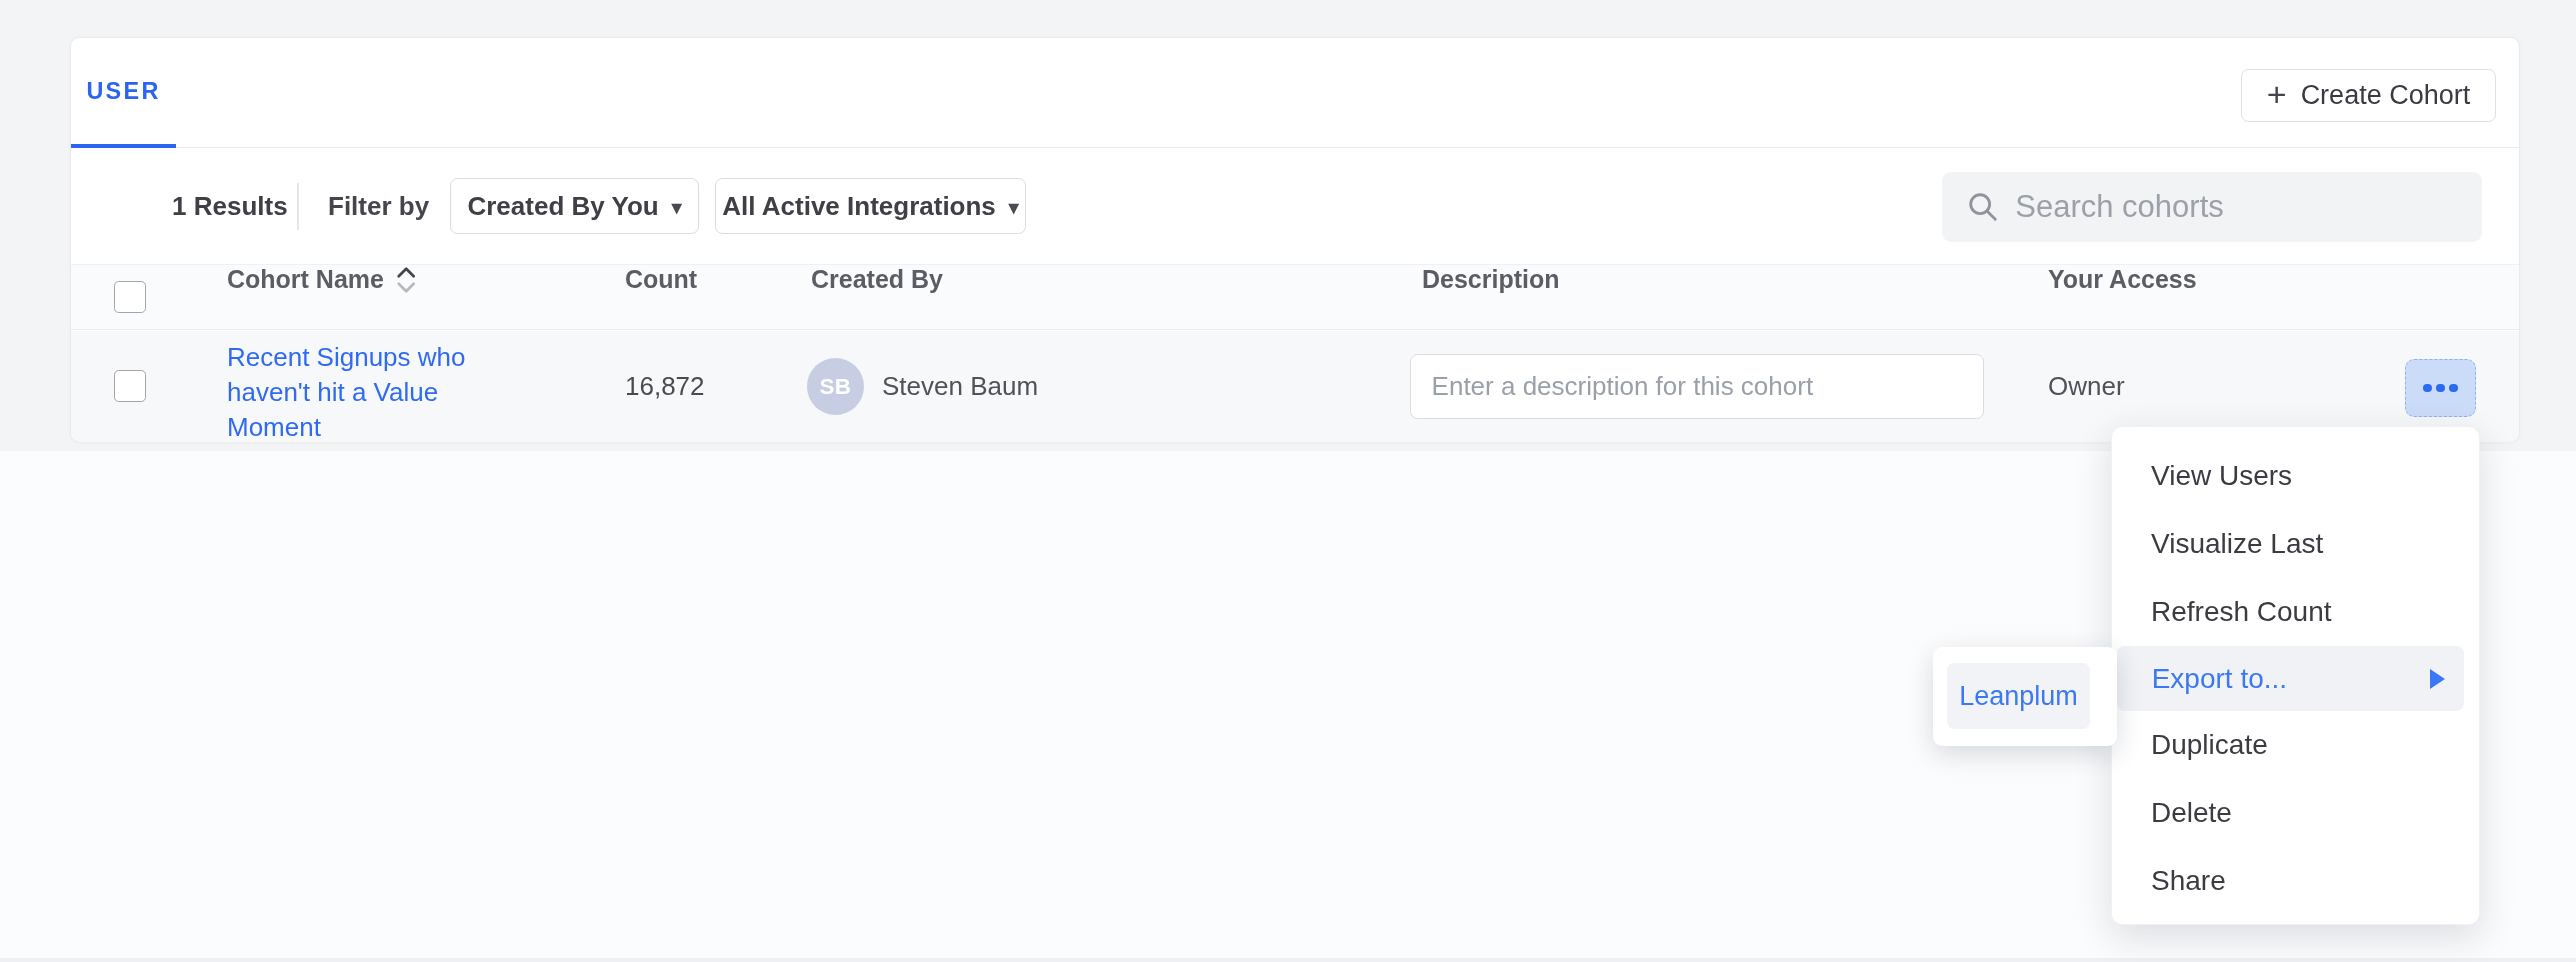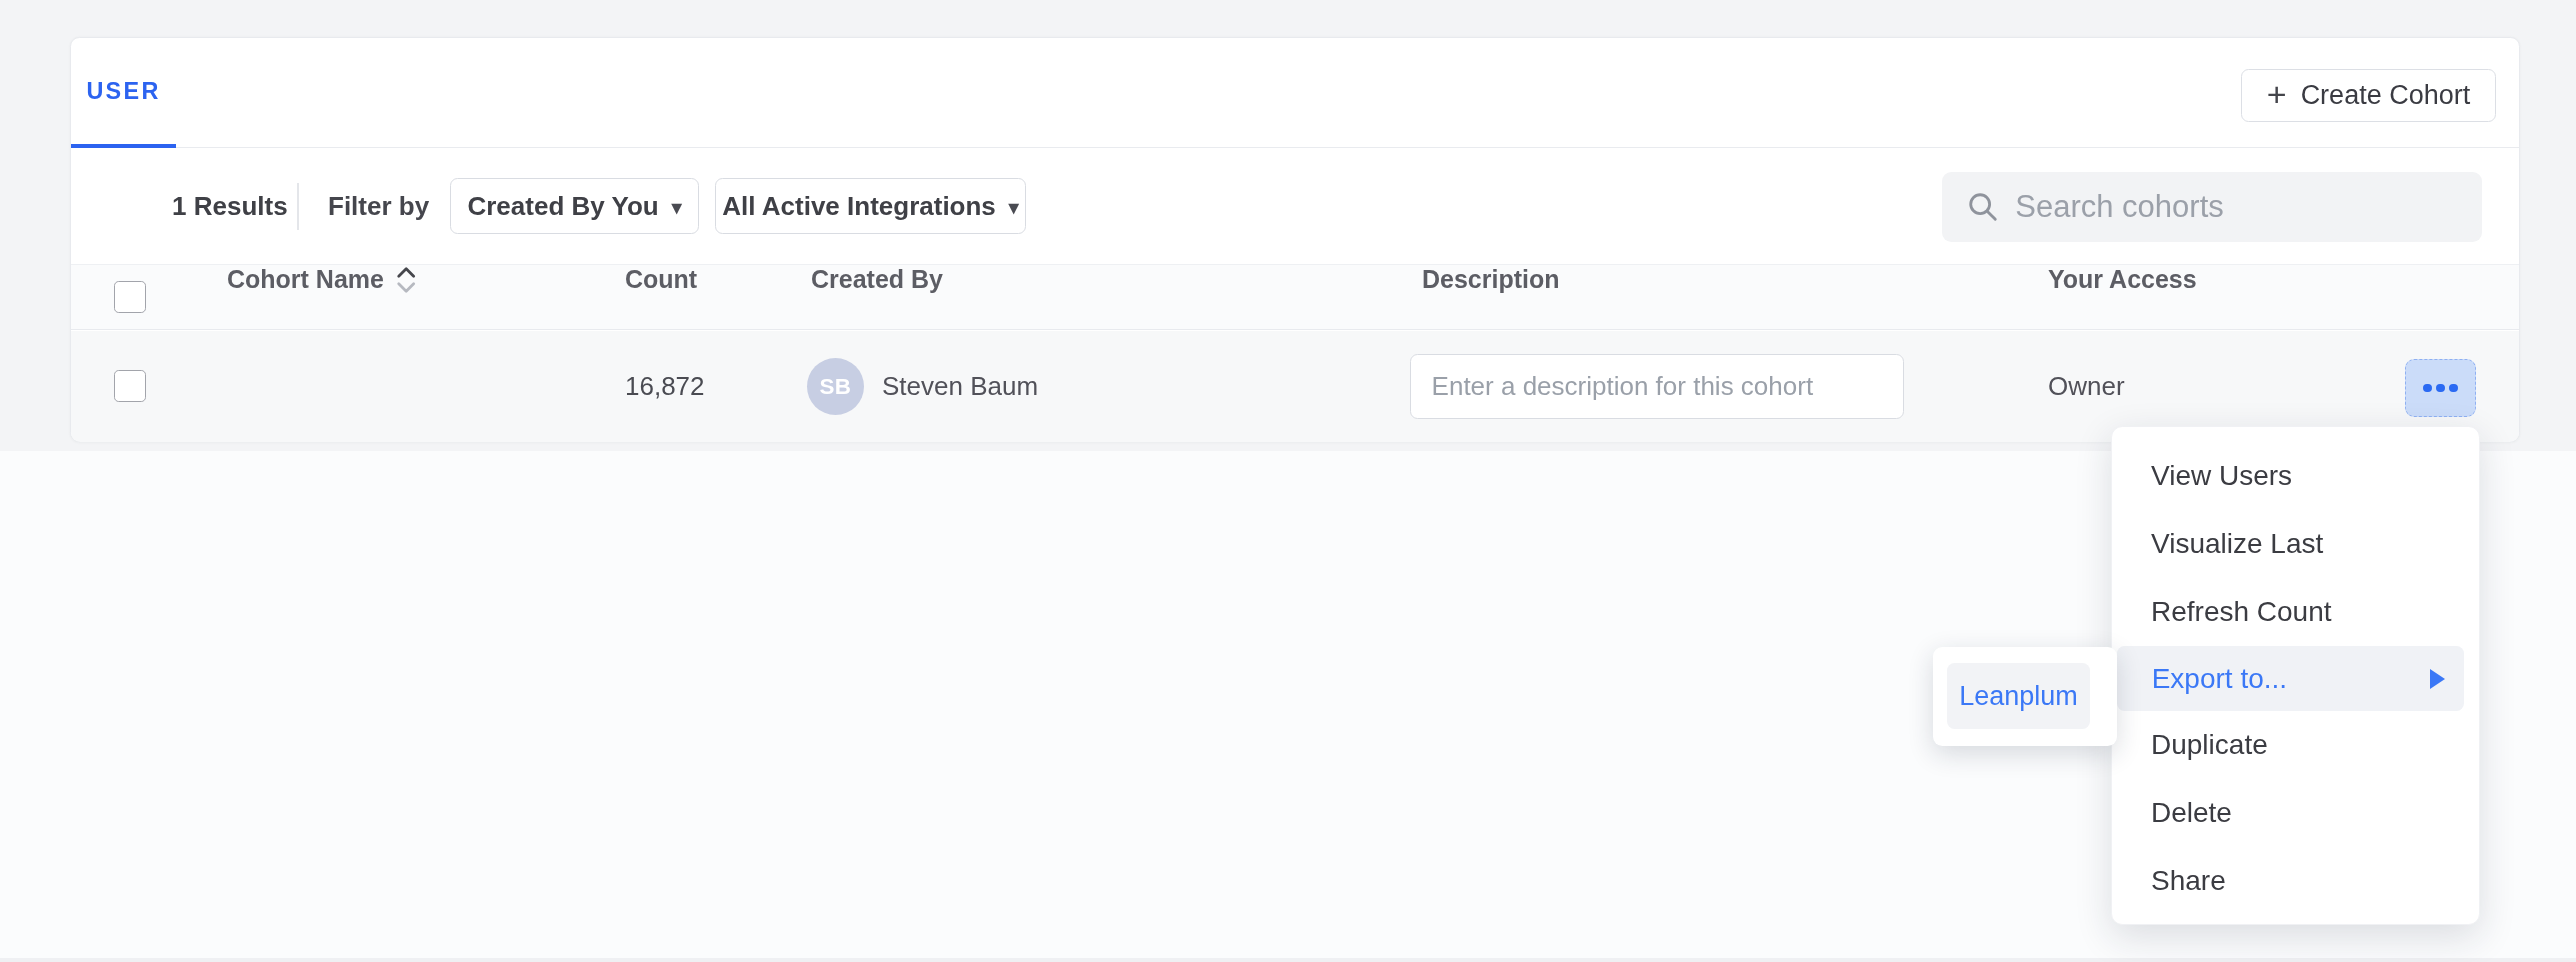--- a/index.html
+++ b/index.html
@@ -114,21 +114,21 @@
   .cell-count { left: 554px; color: #4a4b52; }
   .avatar {
     position: absolute; left: 736px; top: 27px; width: 57px; height: 57px;
     border-radius: 50%; background: #c7cee3;
     display: flex; align-items: center; justify-content: center;
     color: #ffffff; font-size: 22.4px; font-weight: bold; letter-spacing: 0.5px;
   }
   .cell-name { left: 811px; }
   .cell-date { left: 1089px; }
   .desc-input {
-    position: absolute; left: 1339px; top: 23.4px; width: 494px; height: 65px;
+    position: absolute; left: 1339px; top: 23.4px; width: 574px; height: 65px;
     background: #fff; border: 1.9px solid #d9dce2; border-radius: 7.5px;
     font-family: "Liberation Sans", sans-serif; font-size: 26px; color: #3f4046;
     padding: 0 20.6px; outline: none;
   }
   .desc-input::placeholder { color: #9aa0a9; }
   .cell-access { left: 1977px; }
   .kebab-btn {
     position: absolute; left: 2334px; top: 28px; width: 71px; height: 58px;
     background: #cbdcf9; border: 1.9px dashed #8fb0f2; border-radius: 9.3px;
     display: flex; align-items: center; justify-content: center; gap: 4.7px;
@@ -225,20 +225,21 @@
     </div>
     <div class="th th-count">Count</div>
     <div class="th th-created">Created By</div>
     <div class="th th-desc">Description</div>
     <div class="th th-access">Your Access</div>
   </div>
   <div class="checkbox cb-head"></div>
 
   <div class="trow">
     <div class="checkbox cb-row"></div>
+    <a class="cohort-link">Recent Signups who haven't hit a Value Moment</a>
     <div class="cell cell-count">16,872</div>
     <div class="avatar">SB</div>
     <div class="cell cell-name">Steven Baum</div>
     <input type="text" class="desc-input" placeholder="Enter a description for this cohort" style="">
     <div class="cell cell-access">Owner</div>
     <div class="kebab-btn">
       <span class="kebab-dot"></span>
       <span class="kebab-dot"></span>
       <span class="kebab-dot"></span>
     </div>

